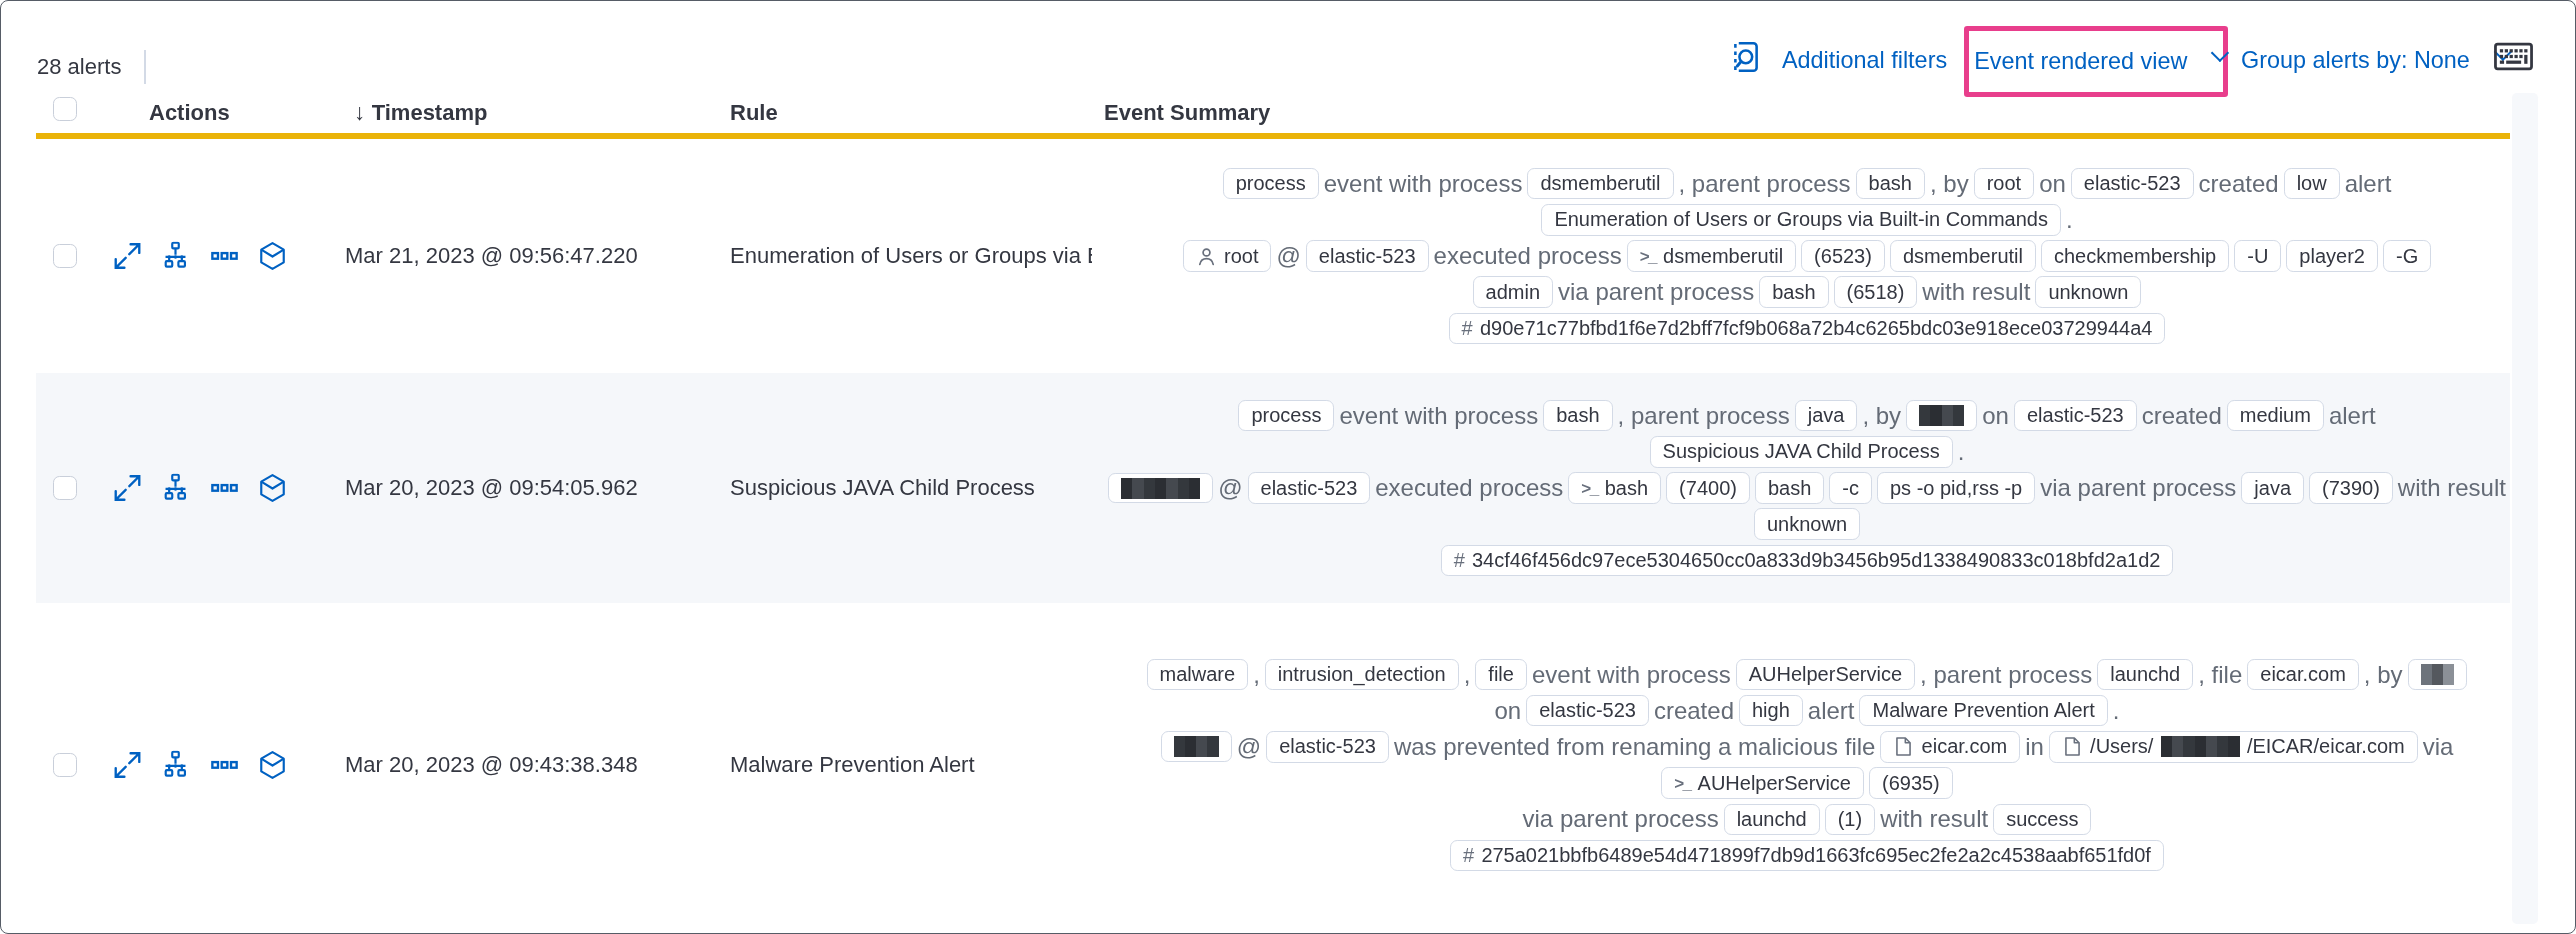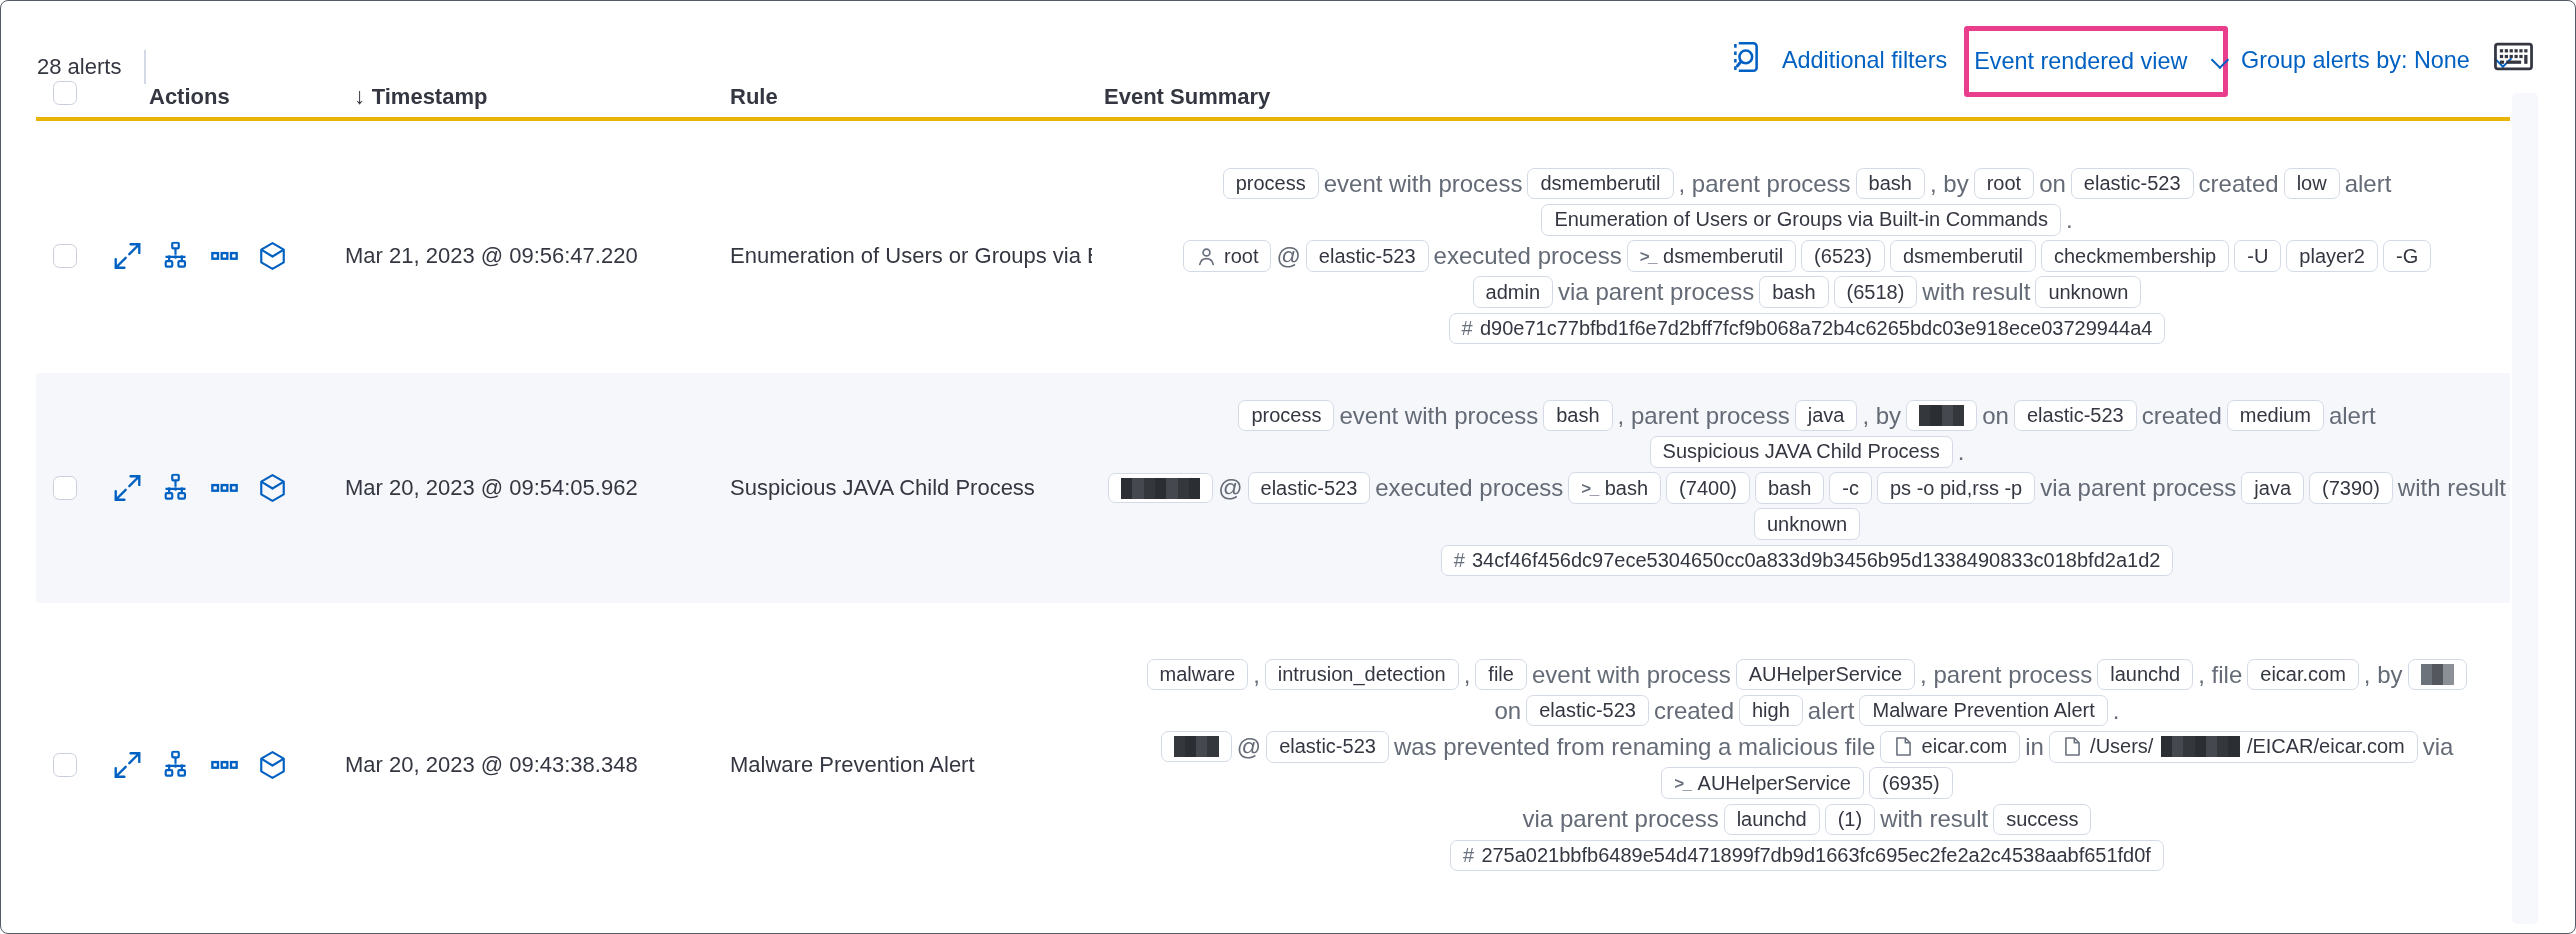--- a/index.html
+++ b/index.html
@@ -6,30 +6,30 @@
   #screen{position:relative;width:2576px;height:934px;background:#fff;overflow:hidden;
           font-family:"Liberation Sans","DejaVu Sans",sans-serif;color:#343741;}
   .frame{position:absolute;inset:0;border:1.6px solid #565c66;border-radius:8px;pointer-events:none;z-index:50;}
 
   
   .alert-count{position:absolute;left:37px;top:50px;font-size:22px;color:#343741;display:flex;align-items:center;}
   .vdiv{display:inline-block;width:1.6px;height:34px;background:#d3dae6;margin-left:22.6px;}
   .iconbtn{position:absolute;background:none;border:0;padding:0;cursor:pointer;line-height:0;}
   .iconbtn.blue{color:#0061c2;}
   .iconbtn.dark{color:#343741;}
-  .linkbtn{position:absolute;display:inline-flex;align-items:center;gap:25px;background:none;border:0;padding:0;
+  .linkbtn{position:absolute;display:inline-flex;gap:25px;background:none;border:0;padding:0;
            color:#0061c2;font-family:inherit;font-size:23.4px;font-weight:500;cursor:pointer;white-space:nowrap;}
   .chev{width:10.5px;height:10.5px;border-right:2.4px solid currentColor;border-bottom:2.4px solid currentColor;
         transform:rotate(45deg) translateY(-2.4px);display:inline-block;}
   .highlight-box{position:absolute;left:1964px;top:26px;width:264px;height:71px;border:5.6px solid #e83e8c;
                  border-radius:3.2px;box-sizing:border-box;display:flex;align-items:center;justify-content:center;background:#fff;z-index:5;}
   .highlight-box .linkbtn{position:static;margin-left:7px;}
 
   
-  .thead{position:absolute;left:36px;top:76px;width:2474px;height:41px;border-bottom:4px solid #eab308;}
+  .thead{position:absolute;left:36px;top:92px;width:2474px;height:41px;border-bottom:8px solid #eab308;}
   .th{position:absolute;top:8px;font-size:22px;font-weight:700;color:#343741;white-space:nowrap;}
   .sort-arrow{font-weight:400;font-size:22.6px;margin-right:6.4px;}
   .checkbox{position:absolute;width:24px;height:24px;border:1.6px solid #c9cfda;border-radius:6.4px;background:#fff;box-sizing:border-box;}
   .thead .checkbox{left:17px;top:4.8px;}
 
   
   #tbody{position:absolute;left:36px;top:139px;width:2474px;}
   .row{position:relative;background:#fff;}
   .row.alt{background:#f5f7fa;}
   .row .checkbox{left:17px;top:50%;transform:translateY(-50%);}

